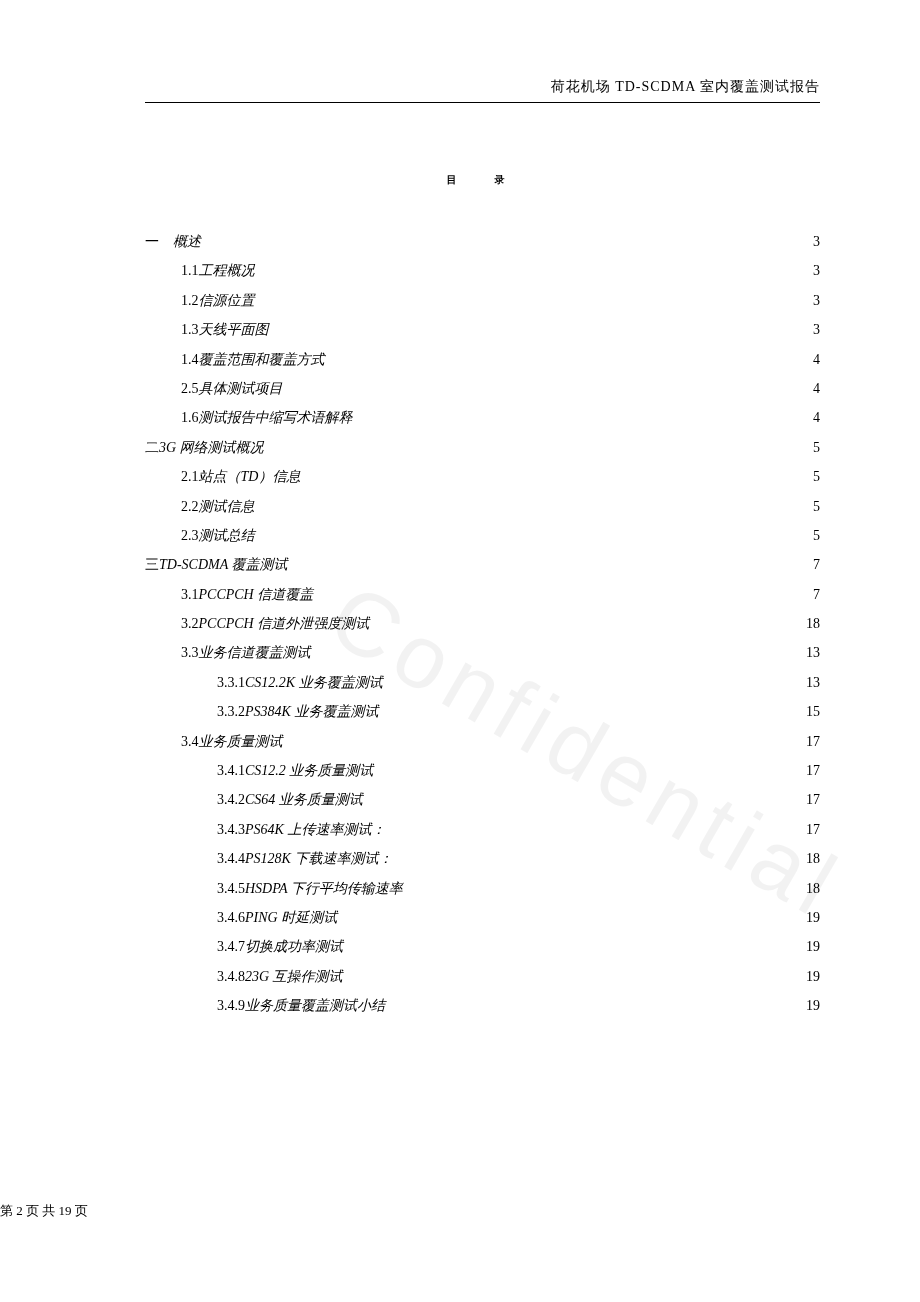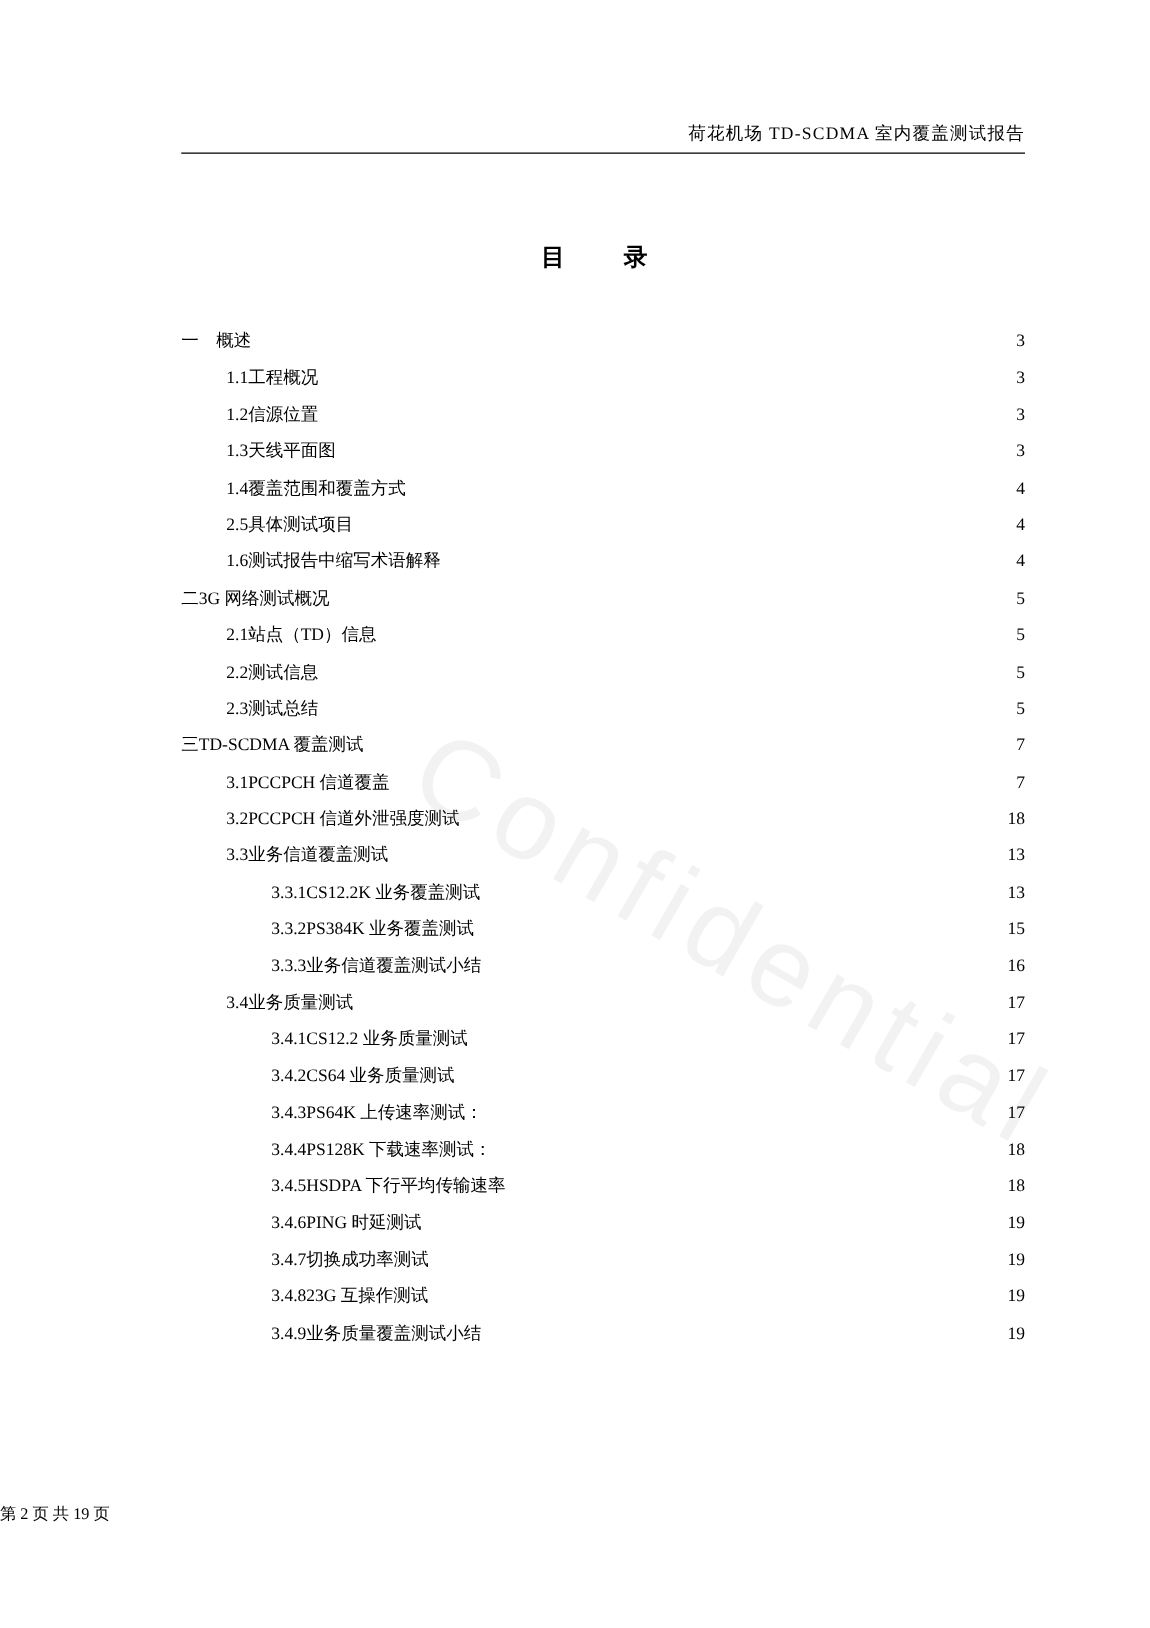--- a/index.html
+++ b/index.html
@@ -9,55 +9,55 @@
     color: #000;
     width: 920px;
     height: 1302px;
     position: relative;
   }
   .page {
     position: absolute;
     top: 78px;
     left: 145px;
     right: 100px;
-    margin-top: 20px;
   }
   .header-right {
     text-align: right;
     font-size: 14px;
     letter-spacing: 1px;
   }
   .hr-line {
     border: none;
     border-top: 1.5px solid #000;
     margin-top: 6px;
   }
   .toc-title {
     text-align: center;
-    font-size: 19px;
+    font-size: 10px;
     font-weight: bold;
     margin-top: 70px;
     margin-bottom: 40px;
     letter-spacing: 14px;
   }
   .toc {
     font-size: 14px;
     line-height: 2.1;
   }
   .toc-row {
     display: flex;
     align-items: baseline;
     white-space: nowrap;
   }
   .toc-num {
     flex: 0 0 auto;
   }
   .toc-label {
     flex: 0 0 auto;
     margin-left: 0;
+    font-style: italic;
   }
   .toc-leader {
     flex: 1 1 auto;
     overflow: hidden;
     position: relative;
     margin: 0 2px;
   }
   .toc-leader::after {
     content: "..............................................................................................................................................................................................................";
     letter-spacing: 2px;
@@ -200,26 +200,20 @@
         <span class="toc-label"> CS12.2K 业务覆盖测试</span>
         <span class="toc-leader"></span>
         <span class="toc-page">13</span>
       </div>
       <div class="toc-row indent-2">
         <span class="toc-num">3.3.2</span>
         <span class="toc-label"> PS384K 业务覆盖测试 </span>
         <span class="toc-leader"></span>
         <span class="toc-page">15</span>
       </div>
-      <div class="toc-row indent-2">
-        <span class="toc-num">3.3.3</span>
-        <span class="toc-label"> 业务信道覆盖测试小结</span>
-        <span class="toc-leader"></span>
-        <span class="toc-page">16</span>
-      </div>
       <div class="toc-row indent-1">
         <span class="toc-num">3.4</span>
         <span class="toc-label">  业务质量测试</span>
         <span class="toc-leader"></span>
         <span class="toc-page">17</span>
       </div>
       <div class="toc-row indent-2">
         <span class="toc-num">3.4.1</span>
         <span class="toc-label"> CS12.2 业务质量测试</span>
         <span class="toc-leader"></span>

